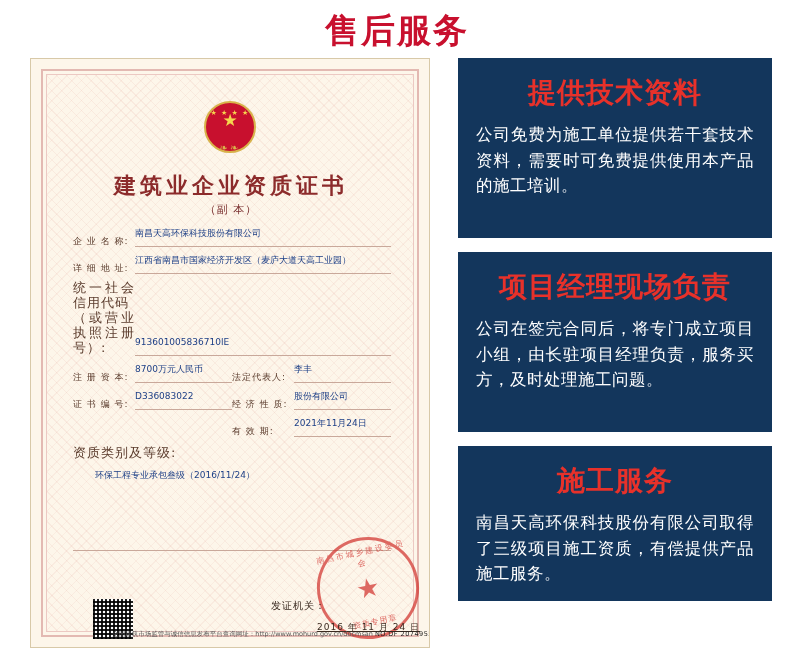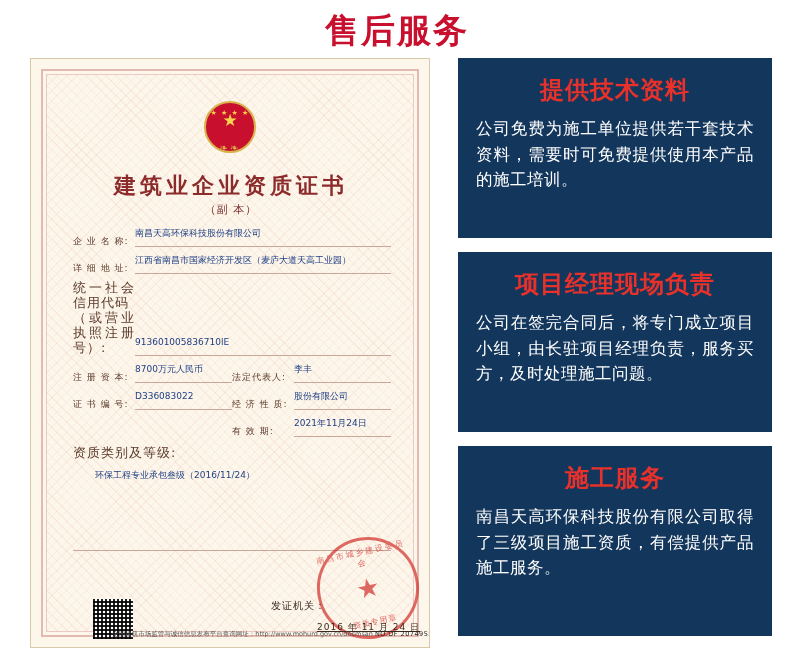--- a/index.html
+++ b/index.html
@@ -287,36 +287,36 @@
   }
   .panel {
     background: #13365c;
     color: #ffffff;
     box-sizing: border-box;
     padding: 14px 18px 16px 18px;
     margin-bottom: 14px;
   }
   .panel-title {
     color: #e8312a;
-    font-size: 24px;
+    font-size: 28px;
     font-weight: bold;
     letter-spacing: 1px;
     margin: 2px 0 10px 0;
     text-align: center;
   }
   .panel-body {
     font-size: 16.5px;
     line-height: 1.55;
     color: #ffffff;
     text-align: justify;
     letter-spacing: 0.5px;
   }
   .p1 { height: 180px; }
   .p2 { height: 180px; }
-  .p3 { height: 190px; }
+  .p3 { height: 155px; }
 </style>
 </head>
 <body>
 
 <div class="page-title">售后服务</div>
 
 <div class="cert-wrap">
   <div class="cert-border-outer"></div>
   <div class="cert-border-inner"></div>
   <div class="cert-guilloche"></div>

